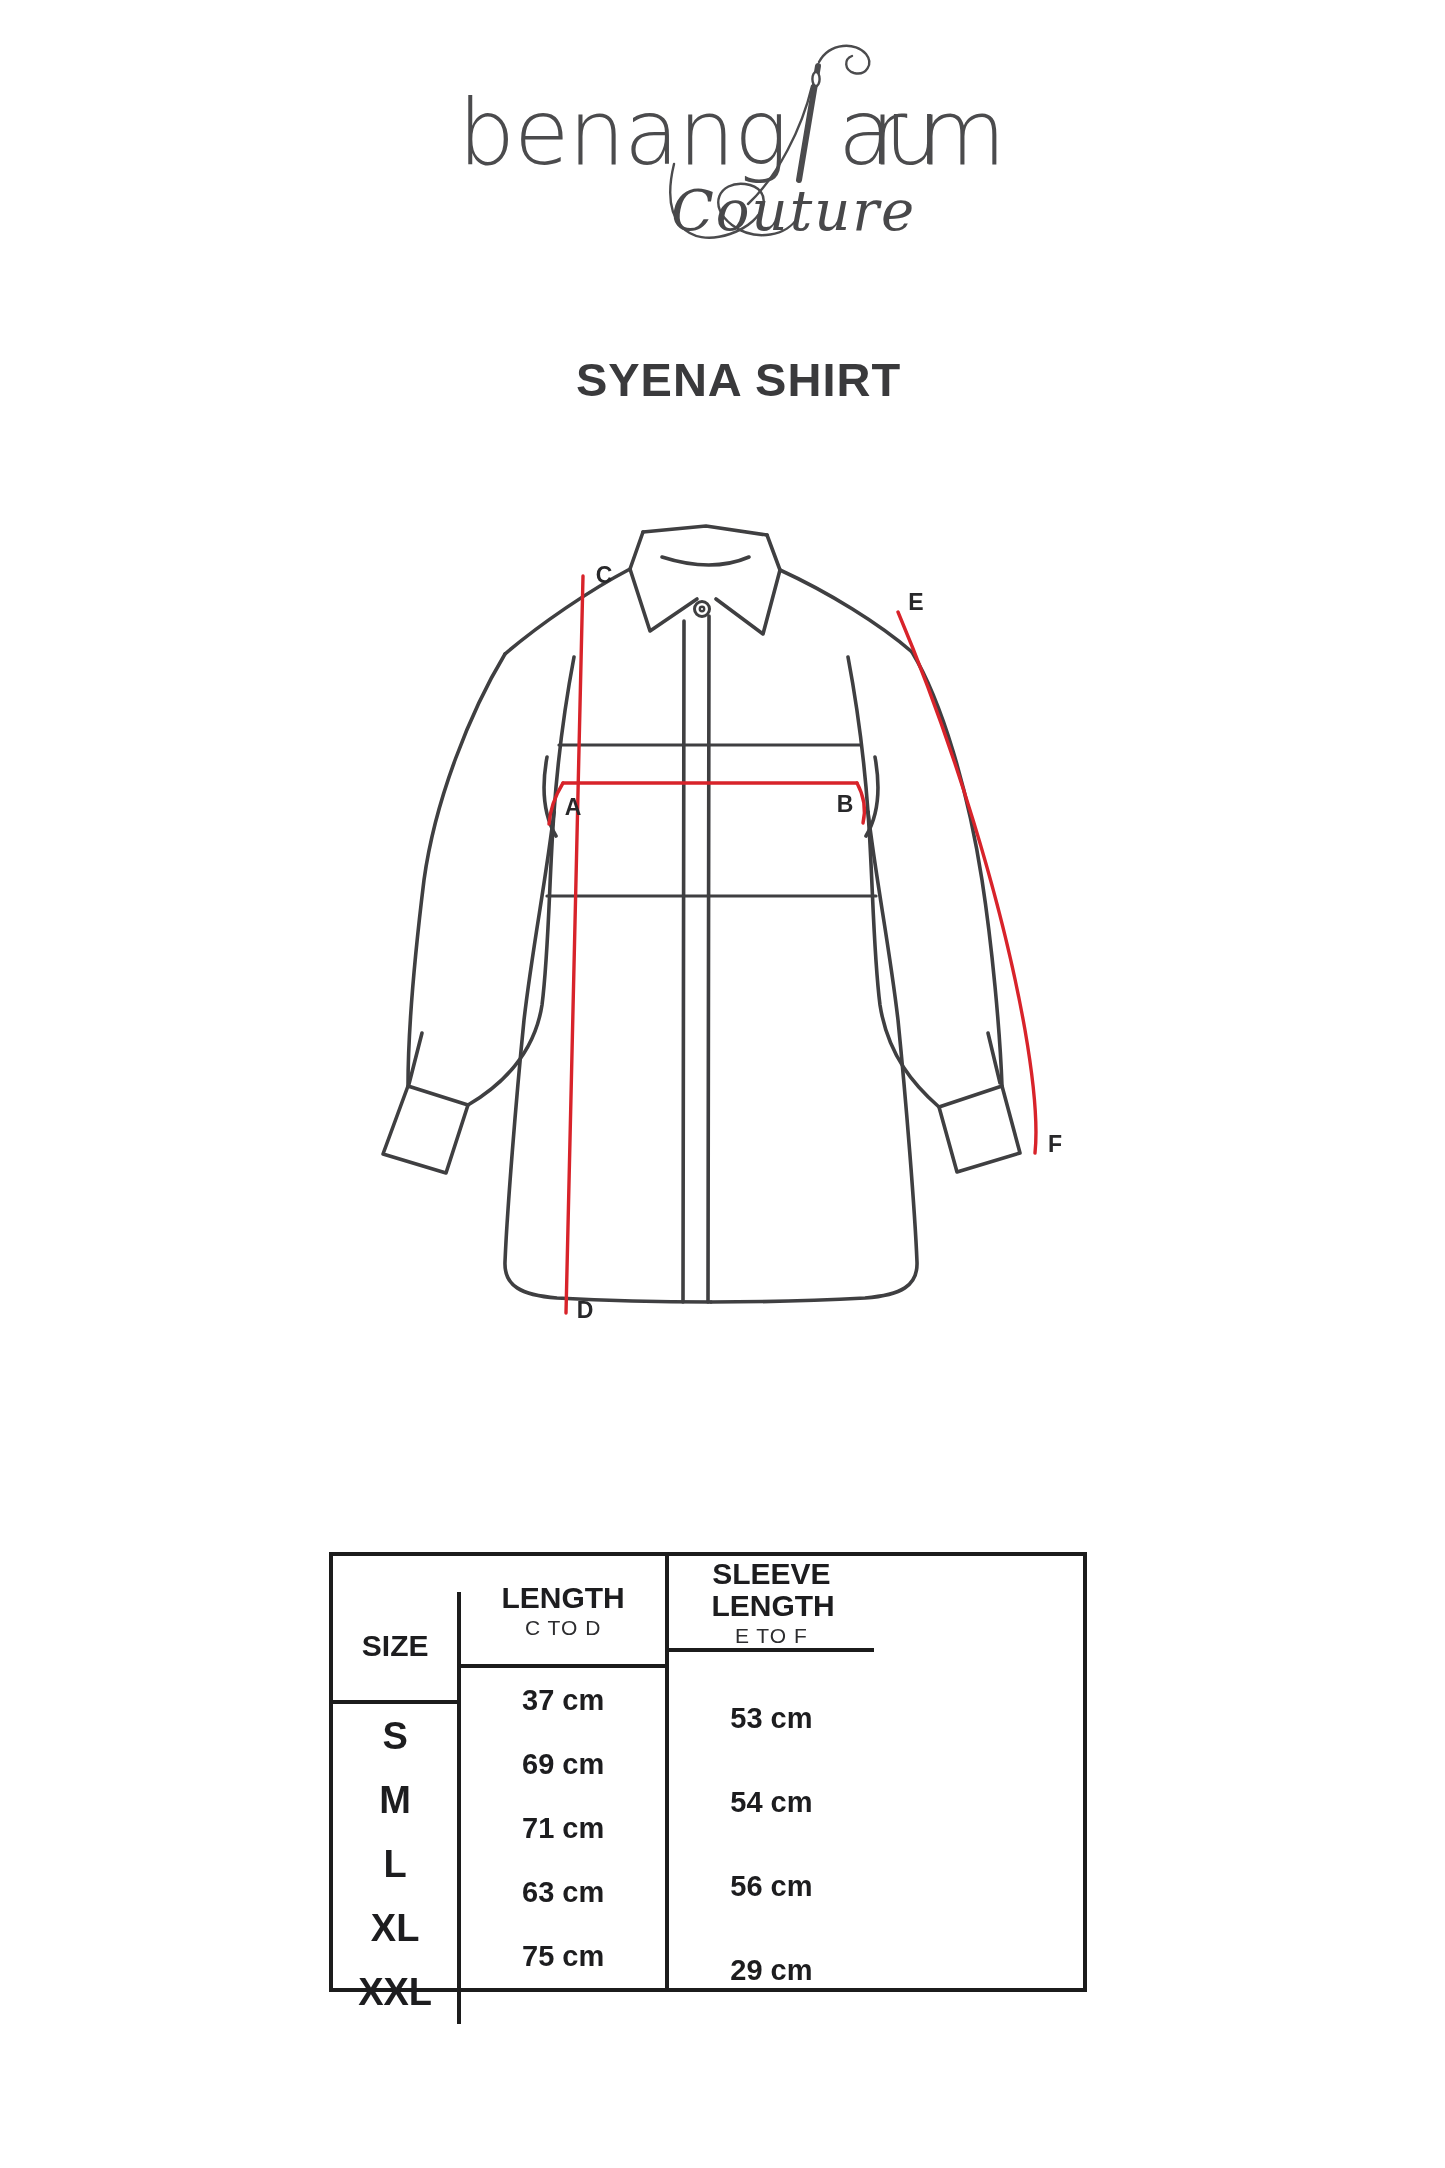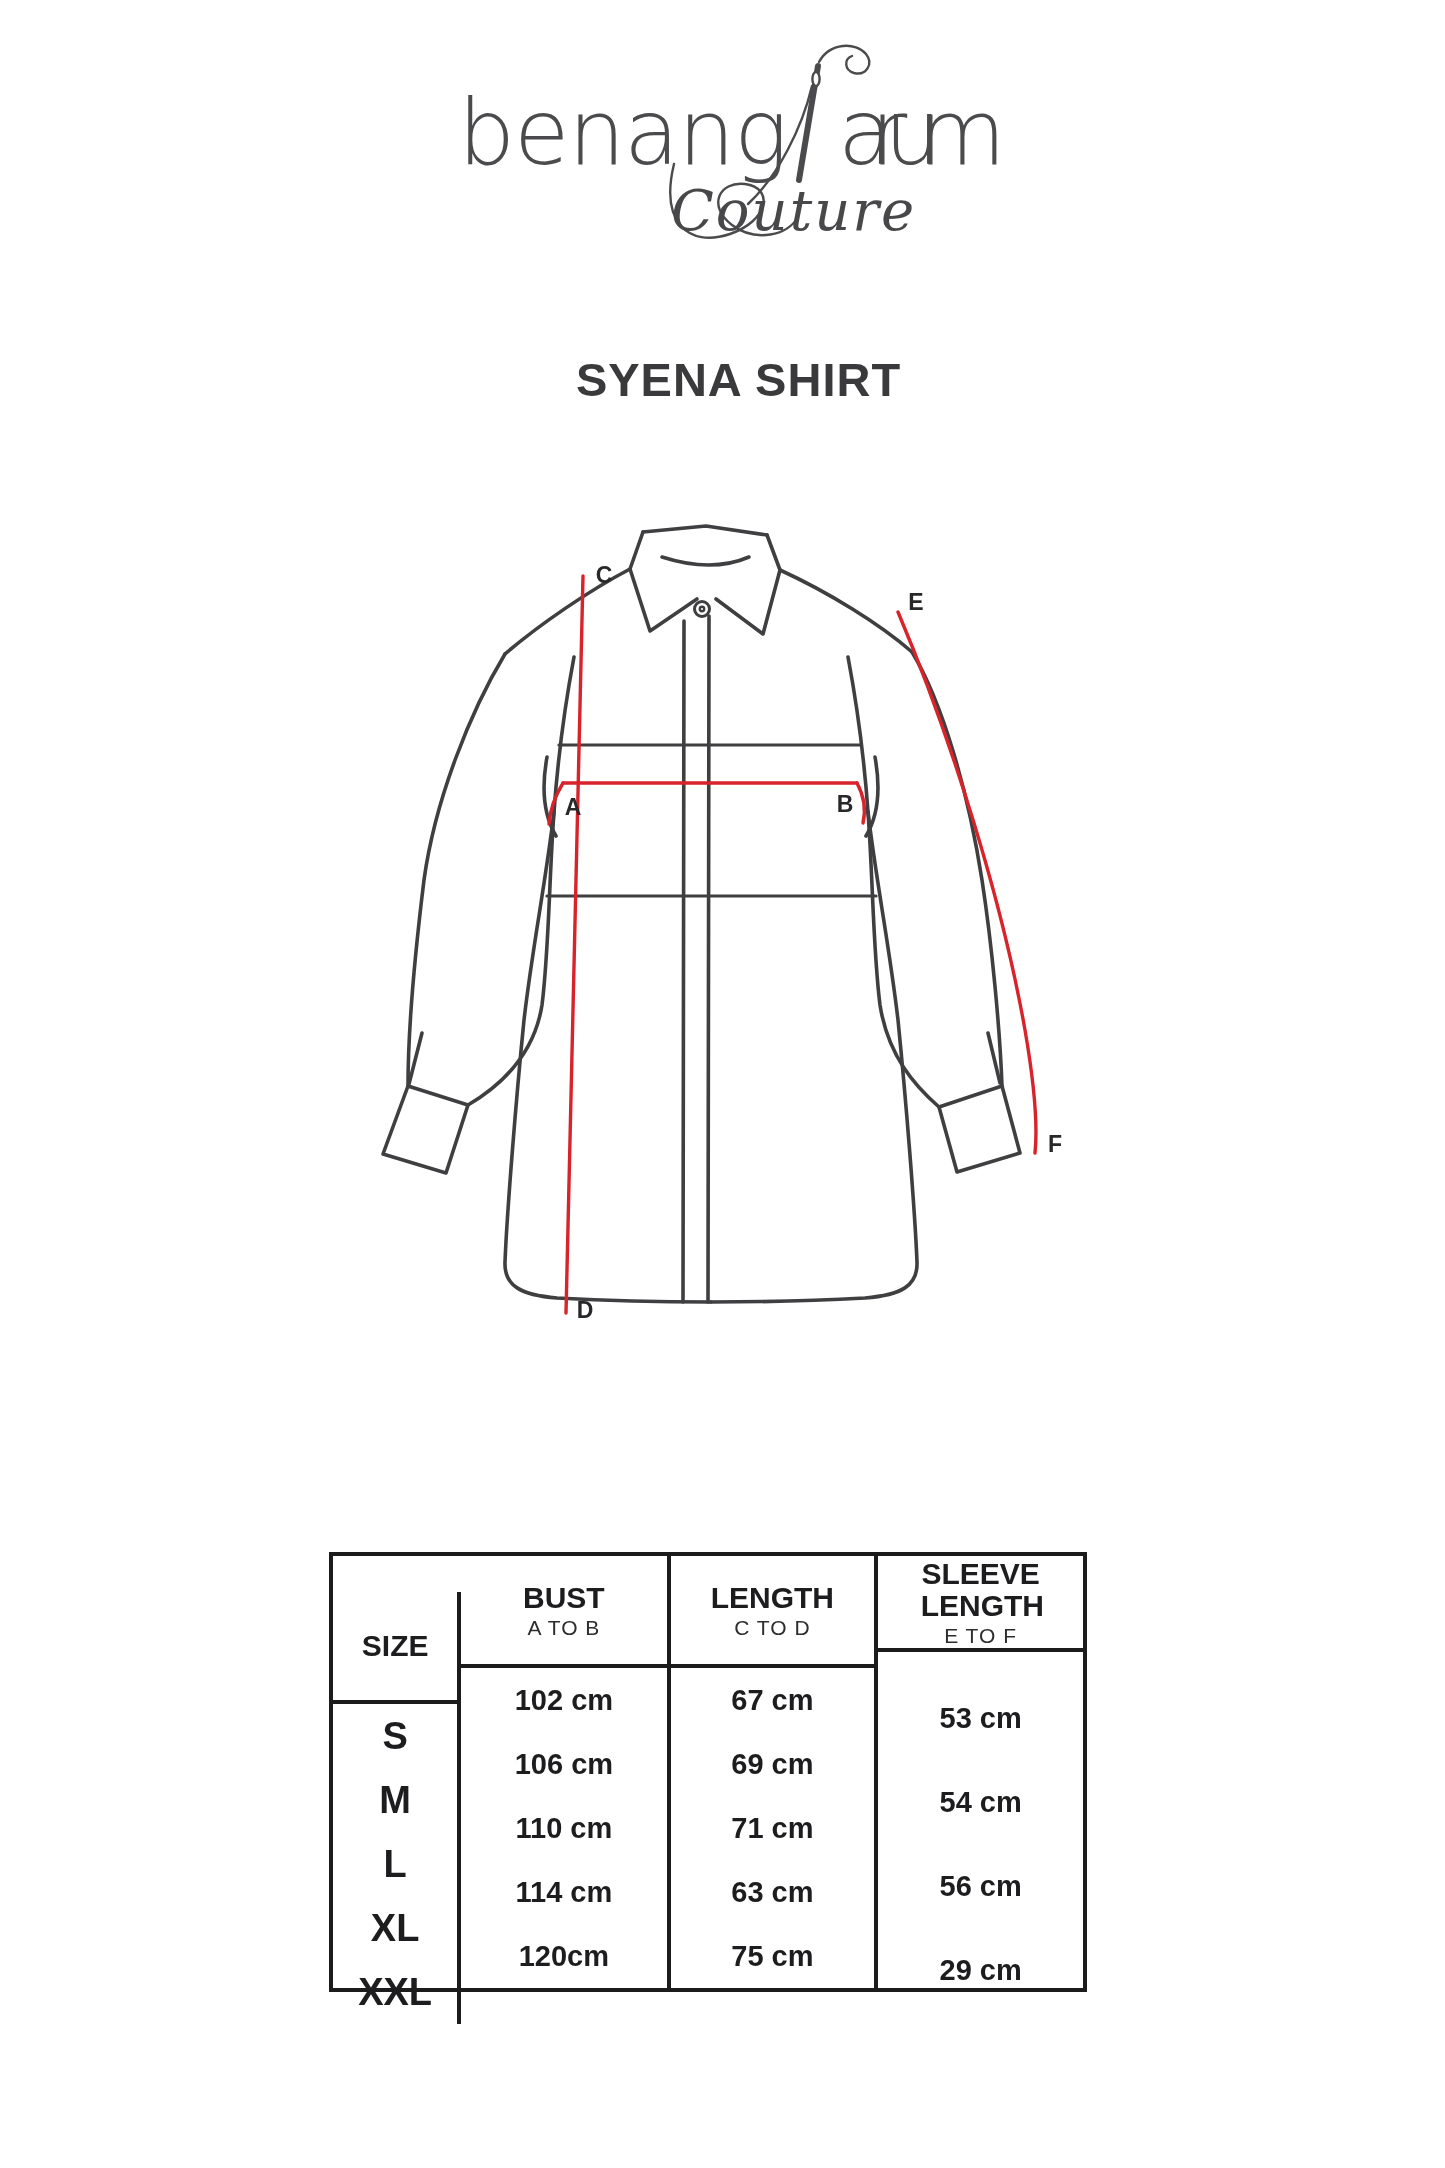--- a/index.html
+++ b/index.html
@@ -133,38 +133,27 @@
       <span class="hlabel">SIZE</span>
 
     </div>
     <div class="cell size">S</div>
     <div class="cell size">M</div>
     <div class="cell size">L</div>
     <div class="cell size">XL</div>
     <div class="cell size">XXL</div>
   </div>
 
-  <div class="col col-bust">
-    <div class="hcell">
-      <span class="hlabel">BUST</span>
-      <span class="hsub">A TO B</span>
-    </div>
-    <div class="cell val">102 cm</div>
-    <div class="cell val">106 cm</div>
-    <div class="cell val">110 cm</div>
-    <div class="cell val">114 cm</div>
-    <div class="cell val">120cm</div>
-  </div>
 
   <div class="col col-length">
     <div class="hcell">
       <span class="hlabel">LENGTH</span>
       <span class="hsub">C TO D</span>
     </div>
-    <div class="cell val">67 cm</div>
+    <div class="cell val">37 cm</div>
     <div class="cell val">69 cm</div>
     <div class="cell val">71 cm</div>
     <div class="cell val">63 cm</div>
     <div class="cell val">75 cm</div>
   </div>
 
   <div class="col col-sleeve">
     <div class="hcell">
       <span class="hlabel" style="max-width:120px;">SLEEVE LENGTH</span>
       <span class="hsub">E TO F</span>

